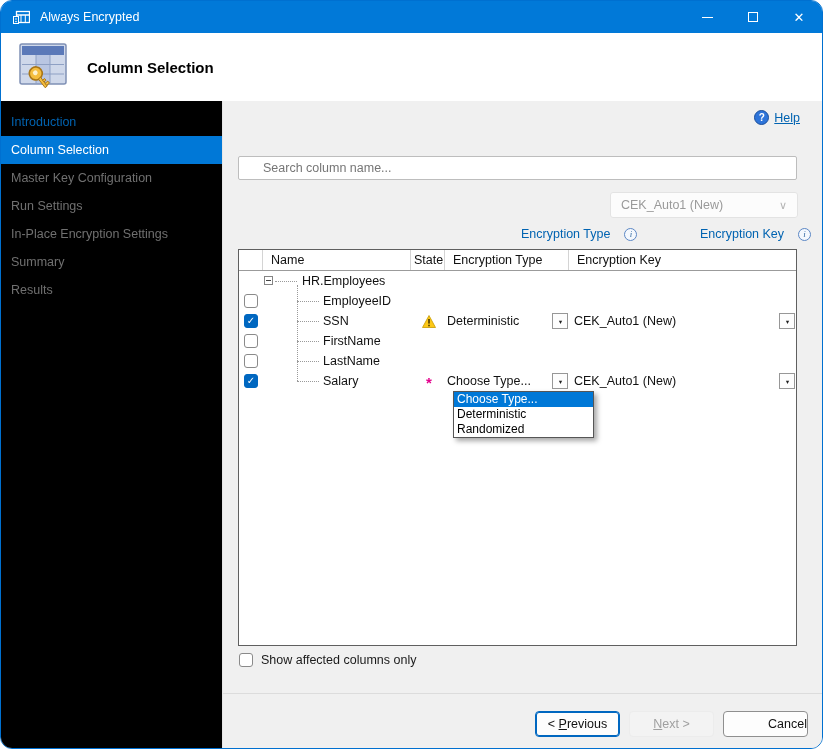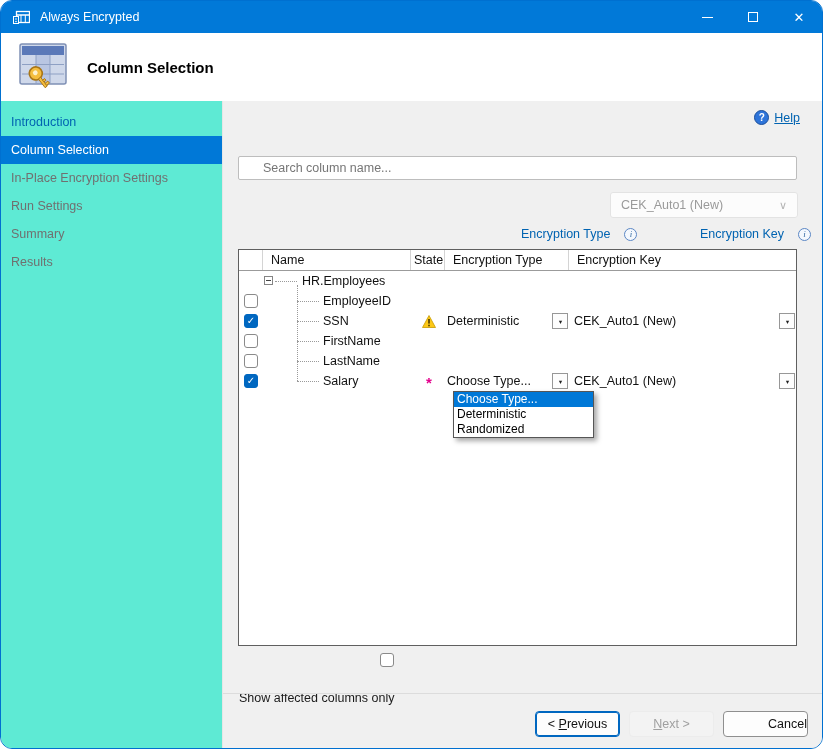--- a/index.html
+++ b/index.html
@@ -27,21 +27,21 @@
   
   .headerband{
     position:absolute; top:32px; left:0; right:0; height:68px; background:#ffffff;
     display:flex; align-items:center;
   }
   .headerband .big-icon{ margin:0 16px 0 14px; }
   .headerband .page-title{ font-size:15px; font-weight:bold; color:#000; }
   
   .body{ position:absolute; top:100px; left:0; right:0; bottom:0; display:flex; }
   .sidebar{
-    width:222px; background:#5eead4; border-right:1px solid #e6e6e6;
+    width:222px; background:#000000; border-right:1px solid #e6e6e6;
     padding-top:7px; flex:none;
   }
   .nav-item{
     height:28px; line-height:28px; padding-left:10px; font-size:12.5px;
     white-space:nowrap; cursor:default;
   }
   .nav-item.visited{ color:#0063b1; }
   .nav-item.active{ background:#0078d7; color:#ffffff; }
   .nav-item.future{ color:#707070; }
   .content{ flex:1; position:relative; background:#f0f0f0; }
@@ -119,21 +119,21 @@
   .hstub{ position:absolute; left:58px; width:22px; border-top:1px dotted #9a9a9a; }
   .hstub.g{ left:36px; top:10px; }
   
   .dropdown{
     position:absolute; left:214px; top:120px; width:141px; z-index:20;
     background:#fff; border:1px solid #565656; box-shadow:3px 3px 5px rgba(0,0,0,0.35);
   }
   .dd-option{ height:15px; line-height:15px; padding-left:3px; font-size:12px; white-space:nowrap; cursor:default; }
   .dd-option.selected{ background:#0078d7; color:#fff; }
   
-  .show-affected{ position:absolute; left:16px; top:552px; display:flex; align-items:flex-end; gap:24px;flex-direction:column; }
+  .show-affected{ position:absolute; left:16px; top:552px; display:flex; align-items:flex-start; gap:8px; }
   
   .footer-divider{ position:absolute; left:0; right:0; top:592px; border-top:1px solid #dcdcdc; }
   .btn{
     position:absolute; top:610px; width:85px; height:26px; border-radius:4px;
     font-family:"Liberation Sans",sans-serif; font-size:12.5px; display:flex;
     align-items:center; justify-content:center; cursor:default; white-space:pre;
   }
   .btn-previous{ left:312px; background:#fdfdfd; border:1px solid #0067c0; box-shadow:inset 0 0 0 1px #0067c0; color:#111; }
   .btn-next{ left:406px; background:#f3f3f3; border:1px solid #ececec; color:#a0a0a0; }
   .btn-cancel{ left:500px; background:#fdfdfd; border:1px solid #8f8f8f; color:#111;justify-content:flex-end; }
@@ -189,22 +189,23 @@
       </svg>
     </span>
     <span class="page-title">Column Selection</span>
   </div>
 
   <div class="body">
 
     <div class="sidebar">
       <div class="nav-item visited">Introduction</div>
       <div class="nav-item active">Column Selection</div>
+      <div class="nav-item future">Master Key Configuration</div>
+      <div class="nav-item future">Run Settings</div>
       <div class="nav-item future">In-Place Encryption Settings</div>
-      <div class="nav-item future">Run Settings</div>
       <div class="nav-item future">Summary</div>
       <div class="nav-item future">Results</div>
     </div>
 
     <div class="content">
 
       <div class="help">
         <span class="help-icon">?</span>
         <span class="help-label">Help</span>
       </div>

